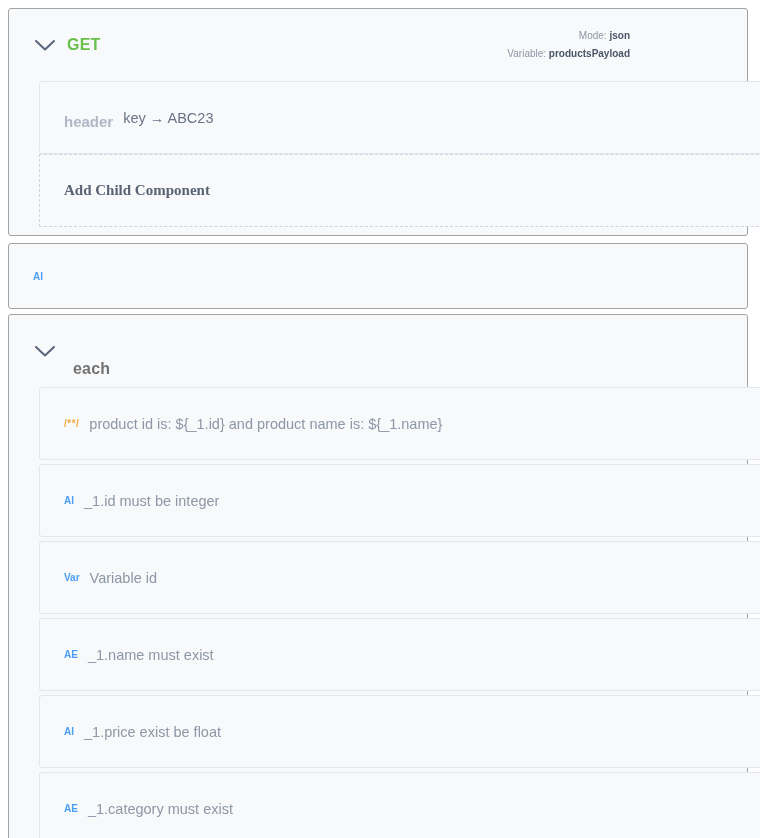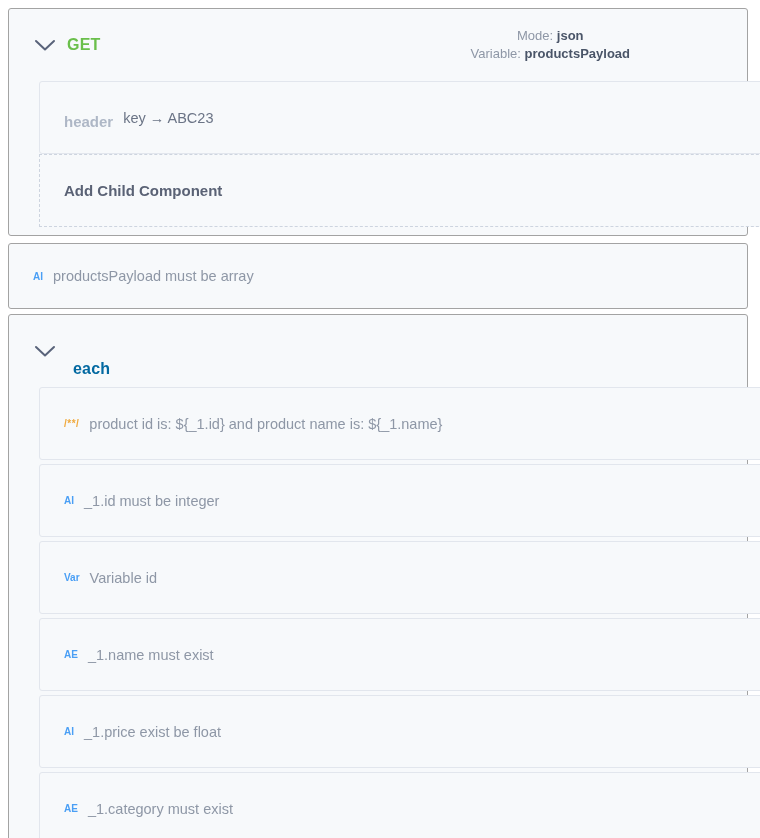--- a/index.html
+++ b/index.html
@@ -56,33 +56,33 @@
   .chevron svg { display: block; }
 
   .verb {
     font-weight: bold;
     font-size: 16px;
     letter-spacing: .2px;
     margin-right: 10px;
     white-space: nowrap;
   }
   .verb.get  { color: #6abf4b; }
-  .verb.each { color: #0369a1; margin-left: 6px; margin-top: 35px; }
+  .verb.each { color: #737373; margin-left: 6px; margin-top: 35px; }
 
   .comp-subject {
     font-size: 15px;
     color: #8e97a6;
     white-space: nowrap;
     overflow: hidden;
   }
 
   .comp-meta {
     margin-left: auto;
-    text-align: center;
-    font-size: 13px;
+    text-align: right;
+    font-size: 10px;
     line-height: 18px;
     color: #8e97a6;
     white-space: nowrap;
     padding-right: 95px;
   }
   .comp-meta b { color: #4a5568; font-weight: bold; }
 
   
   .children {
     padding: 0 0 0 30px;
@@ -132,20 +132,21 @@
     display: flex;
     align-items: center;
     padding-left: 24px;
     width: 770px;
     cursor: pointer;
   }
   .add-child-label {
     font-size: 15px;
     font-weight: bold;
     color: #5a6275;
+    font-family: Liberation Serif, serif;
   }
 </style>
 </head>
 <body>
 
 <div class="canvas">
 
   <div class="component" style="top:8px; height:228px;">
 
     <div class="comp-head">
@@ -174,21 +175,20 @@
         <span class="child-text dark">key → ABC23</span>
       </div>
       <div class="add-child">
         <span class="add-child-label">Add Child Component</span>
       </div>
     </div>
   </div>
 
   <div class="component" style="top:243px; height:66px; display:flex; align-items:center; padding-left:24px;">
     <span class="badge">AI</span>
-    <span class="child-text">productsPayload must be array</span>
   </div>
 
   <div class="component" style="top:314px; height:560px;">
 
     <div class="comp-head">
       <span class="chevron">
         <svg width="22" height="14" viewBox="0 0 22 14">
           <polyline points="2,3 11,11.5 20,3" fill="none" stroke="#59637a" stroke-width="2" stroke-linecap="round" stroke-linejoin="round"></polyline>
         </svg>
       </span>

